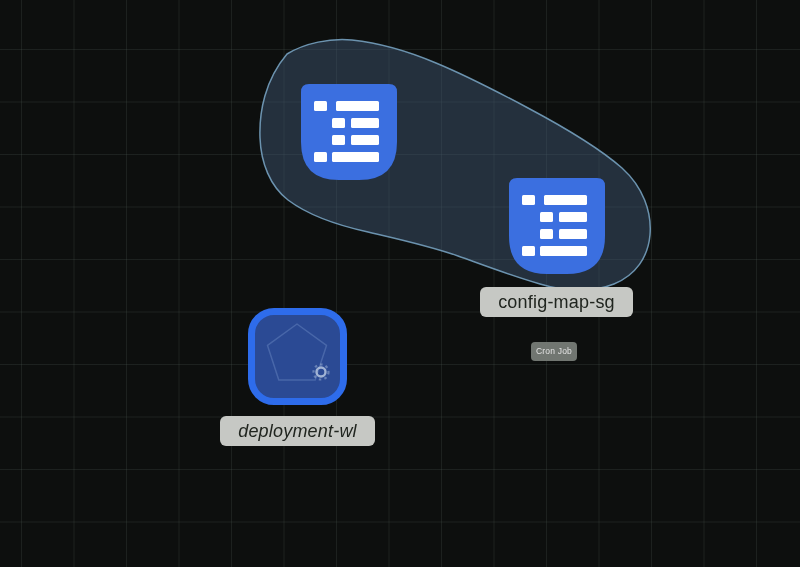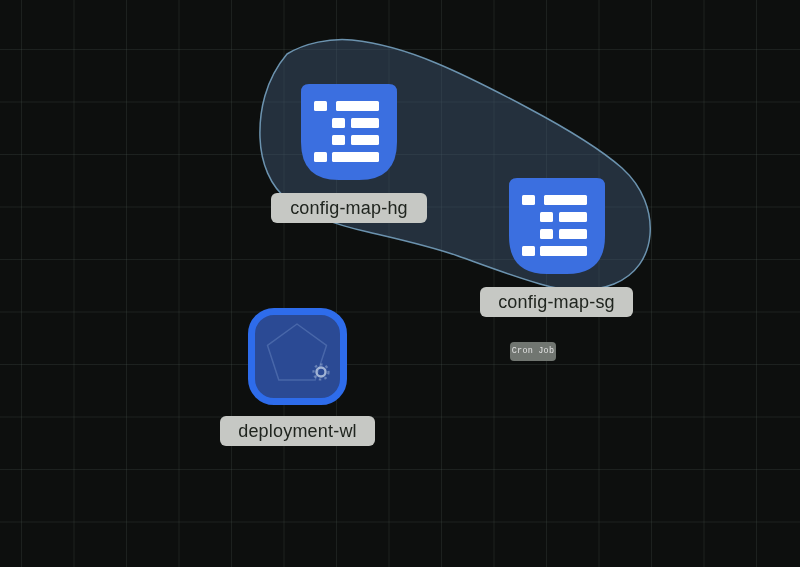--- a/index.html
+++ b/index.html
@@ -10,43 +10,43 @@
       linear-gradient(to right, rgba(86,96,92,0.22) 1px, transparent 1px),
       linear-gradient(to bottom, rgba(86,96,92,0.22) 1px, transparent 1px);
     background-size:52.5px 52.5px;
     background-position:21px 49px;
     font-family:"Liberation Sans", sans-serif;
   }
   .layer{position:absolute;left:0;top:0;}
   .node{position:absolute;display:flex;flex-direction:column;align-items:center;}
   .node-hg{left:271px;top:84px;width:156px;}
   .node-sg{left:480px;top:178px;width:153px;}
-  .node-wl{left:220px;top:308px;width:155px;}
+  .node-wl{left:220px;top:308px;width:155px;font-style:italic;}
   .cm-icon{width:96px;height:96px;display:block;}
   .gap13{height:13px;}
   .gap11{height:11px;}
   .pill{
     box-sizing:border-box;display:flex;align-items:center;justify-content:center;
     background:#c6c8c4;color:#20251f;border-radius:6px;
     font-size:18px;letter-spacing:0.2px;line-height:1;white-space:nowrap;
   }
   .pill-hg{width:156px;height:30px;}
   .pill-sg{width:153px;height:30px;}
   .pill-wl{width:155px;height:30px;}
   .deploy-box{
     box-sizing:border-box;width:99px;height:97px;
     border:7px solid #2e6ceb;border-radius:26px;
     background:#2b4a94;overflow:hidden;
   }
   .deploy-box svg{display:block;width:85px;height:83px;}
   .tooltip{
-    position:absolute;left:510px;top:342px;width:46px;height:19px;
+    position:absolute;left:531px;top:342px;width:46px;height:19px;
     background:rgba(122,127,122,0.92);color:#e3e3e3;border-radius:4px;
     display:flex;align-items:center;justify-content:center;
-    font-size:8.5px;letter-spacing:0.2px;line-height:1;white-space:nowrap;font-family:Liberation Mono, monospace;
+    font-size:8.5px;letter-spacing:0.2px;line-height:1;white-space:nowrap;
   }
 </style>
 </head>
 <body>
 
 <div class="stage">
 
   <svg class="layer" width="800" height="567" viewBox="0 0 800 567">
     <path d="M 287 54
          C 305 43 330 38 352 40
@@ -71,21 +71,20 @@
         <rect x="35" y="17" width="43" height="10" rx="1.5"></rect>
         <rect x="31" y="34" width="13" height="10" rx="1.5"></rect>
         <rect x="50" y="34" width="28" height="10" rx="1.5"></rect>
         <rect x="31" y="51" width="13" height="10" rx="1.5"></rect>
         <rect x="50" y="51" width="28" height="10" rx="1.5"></rect>
         <rect x="13" y="68" width="13" height="10" rx="1.5"></rect>
         <rect x="31" y="68" width="47" height="10" rx="1.5"></rect>
       </g>
     </svg>
     <div class="gap13"></div>
-    <div class="pill pill-hg">config-map-hg</div>
   </div>
 
   <div class="node node-sg">
     <svg class="cm-icon" viewBox="0 0 96 96">
       <path d="M8 0 H88 Q96 0 96 8 V58 Q96 96 58 96 H38 Q0 96 0 58 V8 Q0 0 8 0 Z" fill="#3b6fe0"></path>
       <g fill="#ffffff">
         <rect x="13" y="17" width="13" height="10" rx="1.5"></rect>
         <rect x="35" y="17" width="43" height="10" rx="1.5"></rect>
         <rect x="31" y="34" width="13" height="10" rx="1.5"></rect>
         <rect x="50" y="34" width="28" height="10" rx="1.5"></rect>

